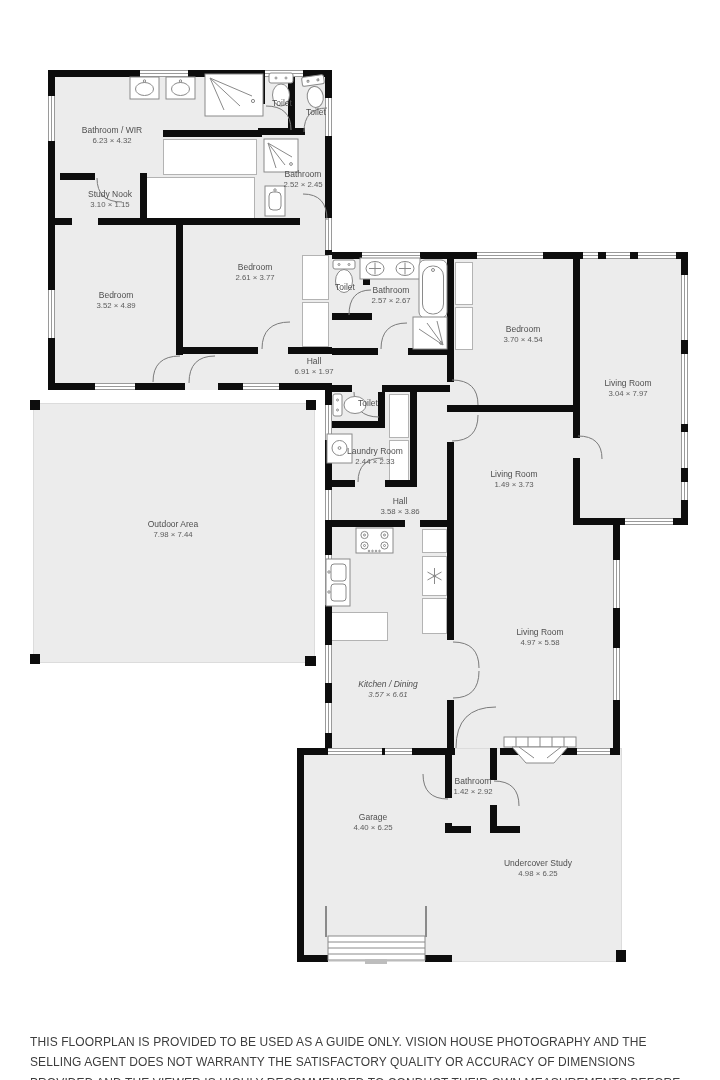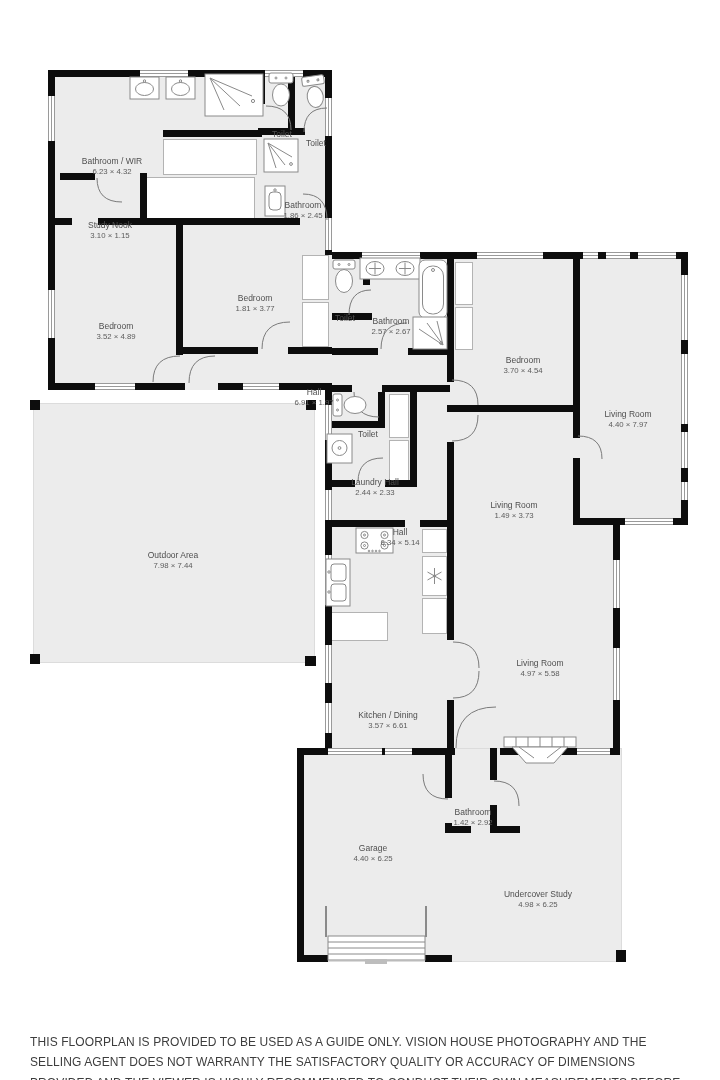--- a/index.html
+++ b/index.html
@@ -5,21 +5,21 @@
   html,body{margin:0;padding:0;background:#fff;}
   #stage{position:relative;width:720px;height:1080px;background:#fff;overflow:hidden;
          font-family:"Liberation Sans",sans-serif;}
   .floor{position:absolute;background:#ececec;}
   .open-floor{position:absolute;background:#ececec;border:1px solid #dcdcdc;box-sizing:border-box;}
   .wall{position:absolute;background:#0d0d0d;}
   .post{position:absolute;background:#0d0d0d;}
   .winh{position:absolute;height:7px;box-sizing:border-box;background:linear-gradient(to bottom,#fff 0,#fff 2px,#9a9a9a 2px,#9a9a9a 3px,#fff 3px,#fff 7px);border-top:1px solid #9a9a9a;border-bottom:1px solid #9a9a9a;}
   .winv{position:absolute;width:7px;box-sizing:border-box;background:linear-gradient(to right,#fff 0,#fff 2px,#9a9a9a 2px,#9a9a9a 3px,#fff 3px,#fff 7px);border-left:1px solid #9a9a9a;border-right:1px solid #9a9a9a;}
   .wbox{position:absolute;background:#fff;border:1px solid #b3b3b3;box-sizing:border-box;}
-  .lbl{position:absolute;transform:translate(-50%,-50%);text-align:center;color:#4f4f4f;line-height:1.35;white-space:nowrap;margin-top:31px;}
+  .lbl{position:absolute;transform:translate(-50%,-50%);text-align:center;color:#4f4f4f;line-height:1.35;white-space:nowrap;}
   .lbl .nm{font-size:8.5px;}
   .lbl .dims{font-size:7.8px;color:#5c5c5c;}
   #fixtures{position:absolute;left:0;top:0;}
   #disclaimer{position:absolute;left:30px;top:1032px;width:664px;font-size:12px;
               color:#3d3d3d;line-height:1.7;letter-spacing:.1px;}
 </style>
 </head>
 <body>
 
 <div id="stage">
@@ -290,29 +290,29 @@
       <div class="lbl" style="left: 112px; top: 136px;">
         <div class="nm">Bathroom / WIR</div>
         <div class="dims">6.23 × 4.32</div>
       </div>
       <div class="lbl" style="left: 110px; top: 200px; text-align: center;">
         <div class="nm">Study Nook</div>
         <div class="dims">3.10 × 1.15</div>
       </div>
       <div class="lbl" style="left: 255px; top: 273px;">
         <div class="nm">Bedroom</div>
-        <div class="dims">1.81 × 3.77</div>
+        <div class="dims">2.61 × 3.77</div>
       </div>
       <div class="lbl" style="left: 116px; top: 301px;">
         <div class="nm">Bedroom</div>
         <div class="dims">3.52 × 4.89</div>
       </div>
       <div class="lbl" style="left: 303px; top: 180px;">
         <div class="nm">Bathroom</div>
-        <div class="dims">1.86 × 2.45</div>
+        <div class="dims">2.52 × 2.45</div>
       </div>
       <div class="lbl" style="left: 282px; top: 104px;">
         <div class="nm">Toilet</div>
         <div class="dims"></div>
       </div>
       <div class="lbl" style="left: 316px; top: 113px;">
         <div class="nm">Toilet</div>
         <div class="dims"></div>
       </div>
       <div class="lbl" style="left: 314px; top: 367px;">
@@ -326,43 +326,43 @@
       <div class="lbl" style="left: 391px; top: 296px;">
         <div class="nm">Bathroom</div>
         <div class="dims">2.57 × 2.67</div>
       </div>
       <div class="lbl" style="left: 523px; top: 335px;">
         <div class="nm">Bedroom</div>
         <div class="dims">3.70 × 4.54</div>
       </div>
       <div class="lbl" style="left: 628px; top: 389px;">
         <div class="nm">Living Room</div>
-        <div class="dims">4.40 × 7.97</div>
+        <div class="dims">3.04 × 7.97</div>
       </div>
       <div class="lbl" style="left: 368px; top: 404px;">
         <div class="nm">Toilet</div>
         <div class="dims"></div>
       </div>
       <div class="lbl" style="left: 375px; top: 457px;">
-        <div class="nm">Laundry Hall</div>
+        <div class="nm">Laundry Room</div>
         <div class="dims">2.44 × 2.33</div>
       </div>
       <div class="lbl" style="left: 400px; top: 507px;">
         <div class="nm">Hall</div>
-        <div class="dims">6.34 × 5.14</div>
+        <div class="dims">3.58 × 3.86</div>
       </div>
       <div class="lbl" style="left: 514px; top: 480px;">
         <div class="nm">Living Room</div>
         <div class="dims">1.49 × 3.73</div>
       </div>
       <div class="lbl" style="left: 540px; top: 638px;">
         <div class="nm">Living Room</div>
         <div class="dims">4.97 × 5.58</div>
       </div>
-      <div class="lbl" style="left: 388px; top: 690px;">
+      <div class="lbl" style="left: 388px; top: 690px; font-style: italic;">
         <div class="nm">Kitchen / Dining</div>
         <div class="dims">3.57 × 6.61</div>
       </div>
       <div class="lbl" style="left: 173px; top: 530px;">
         <div class="nm">Outdoor Area</div>
         <div class="dims">7.98 × 7.44</div>
       </div>
       <div class="lbl" style="left: 473px; top: 787px;">
         <div class="nm">Bathroom</div>
         <div class="dims">1.42 × 2.92</div>

